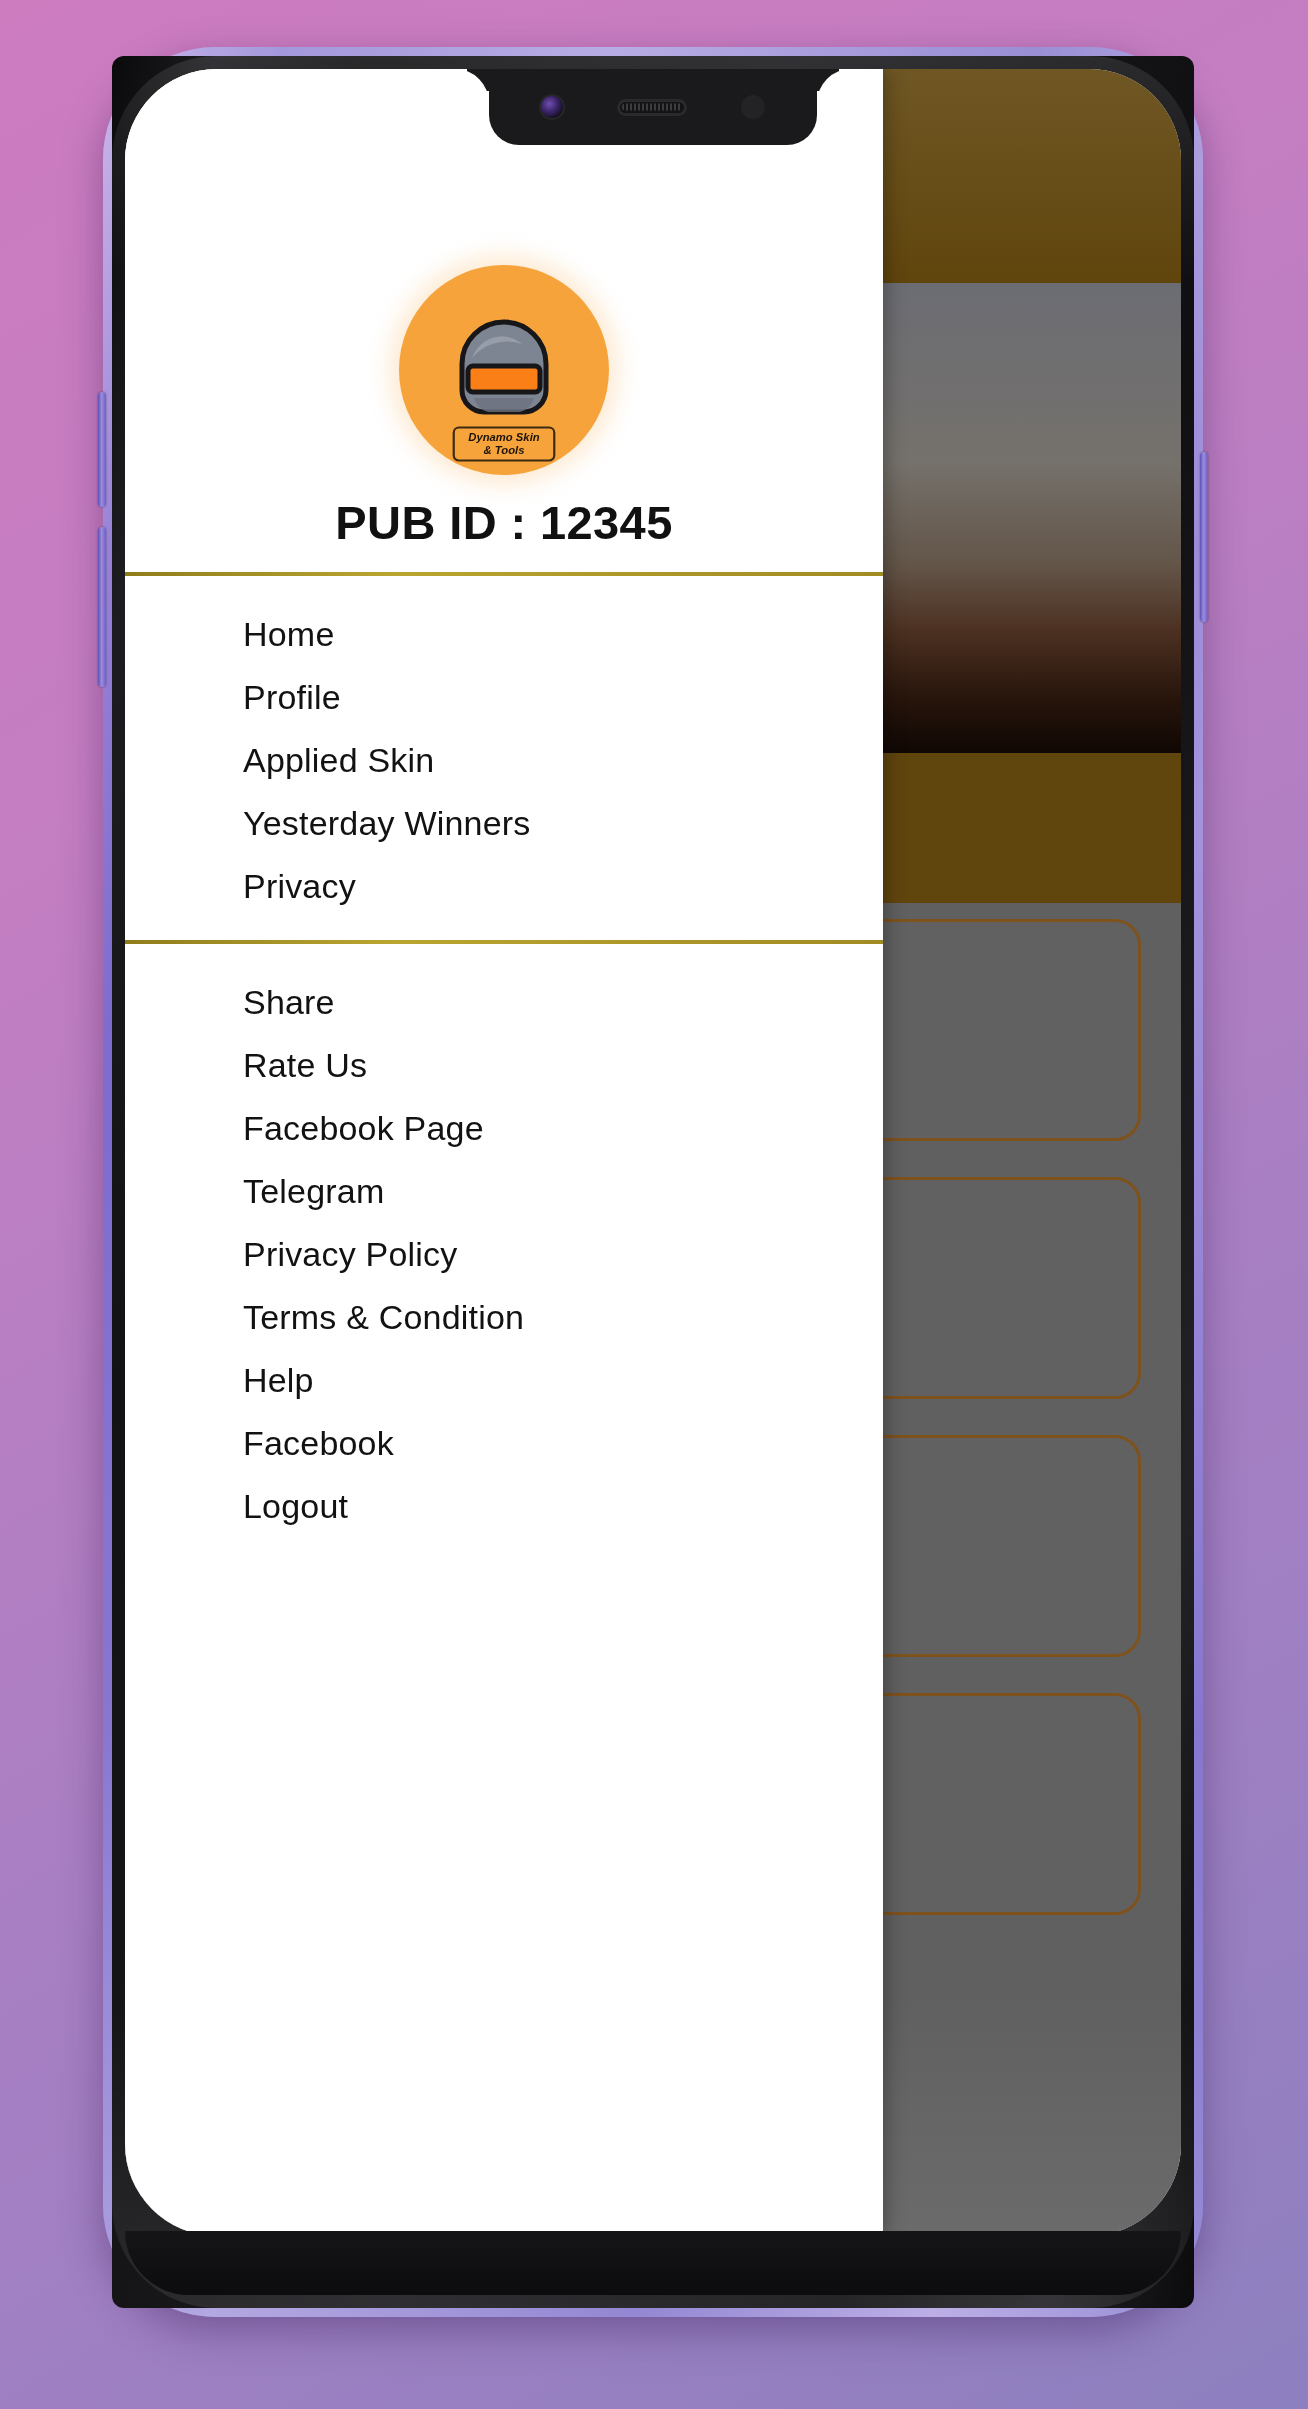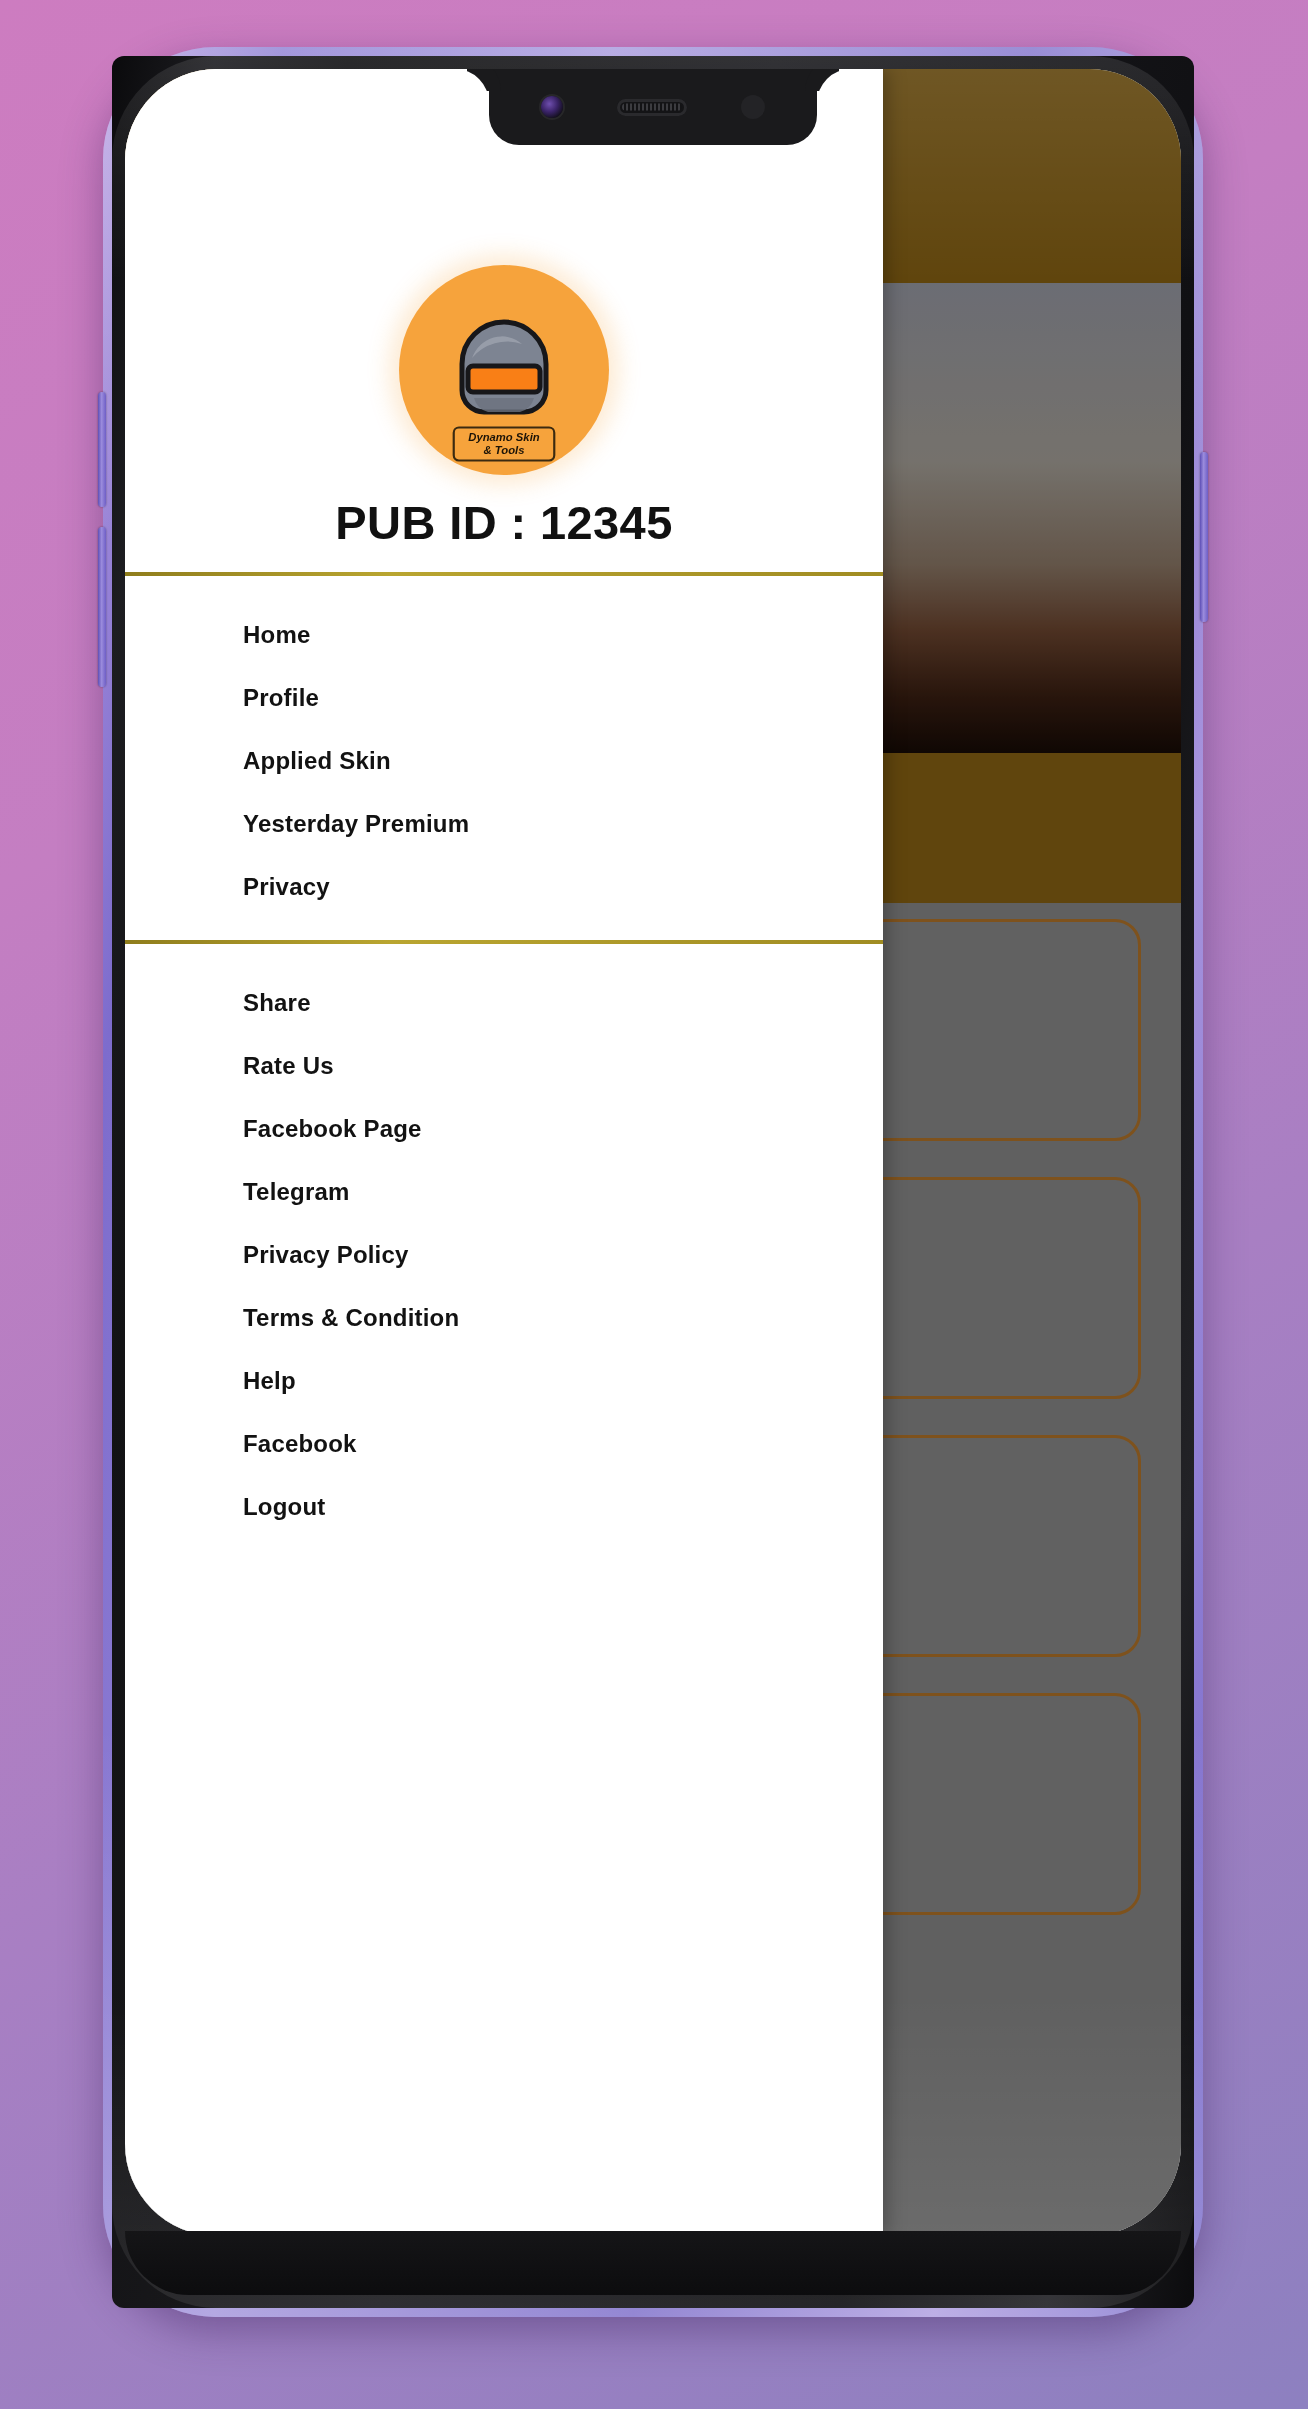--- a/index.html
+++ b/index.html
@@ -190,21 +190,21 @@
     height:4px;
     background:linear-gradient(90deg,#8f7d1c,#b9a530 35%,#a08c22 100%);
   }
 
   .menu-group{ padding:27px 0 22px 0; background:#fff; }
   .menu-group.second{ }
   .menu-item{
     height:63px;
     display:flex; align-items:center;
     padding-left:118px;
-    font-size:24px; font-weight:700; color:#121212;
+    font-size:34px; font-weight:400; color:#121212;
     letter-spacing:.2px;
     cursor:pointer;
   }
   .menu-fill{ background:#fff; flex:1; }
 
   
   .chin{
     position:absolute; left:13px; right:13px; bottom:13px; height:64px;
     border-bottom-left-radius:92px; border-bottom-right-radius:92px;
     background:linear-gradient(180deg,#151517,#0c0c0e);
@@ -286,21 +286,21 @@
           <div class="menu-item">
               <span>Home</span>
             </div>
           <div class="menu-item">
               <span>Profile</span>
             </div>
           <div class="menu-item">
               <span>Applied Skin</span>
             </div>
           <div class="menu-item">
-              <span>Yesterday Premium</span>
+              <span>Yesterday Winners</span>
             </div>
           <div class="menu-item">
               <span>Privacy</span>
             </div>
         </div>
 
         <div class="divider"></div>
 
         <div class="menu-group second">
           <div class="menu-item">

